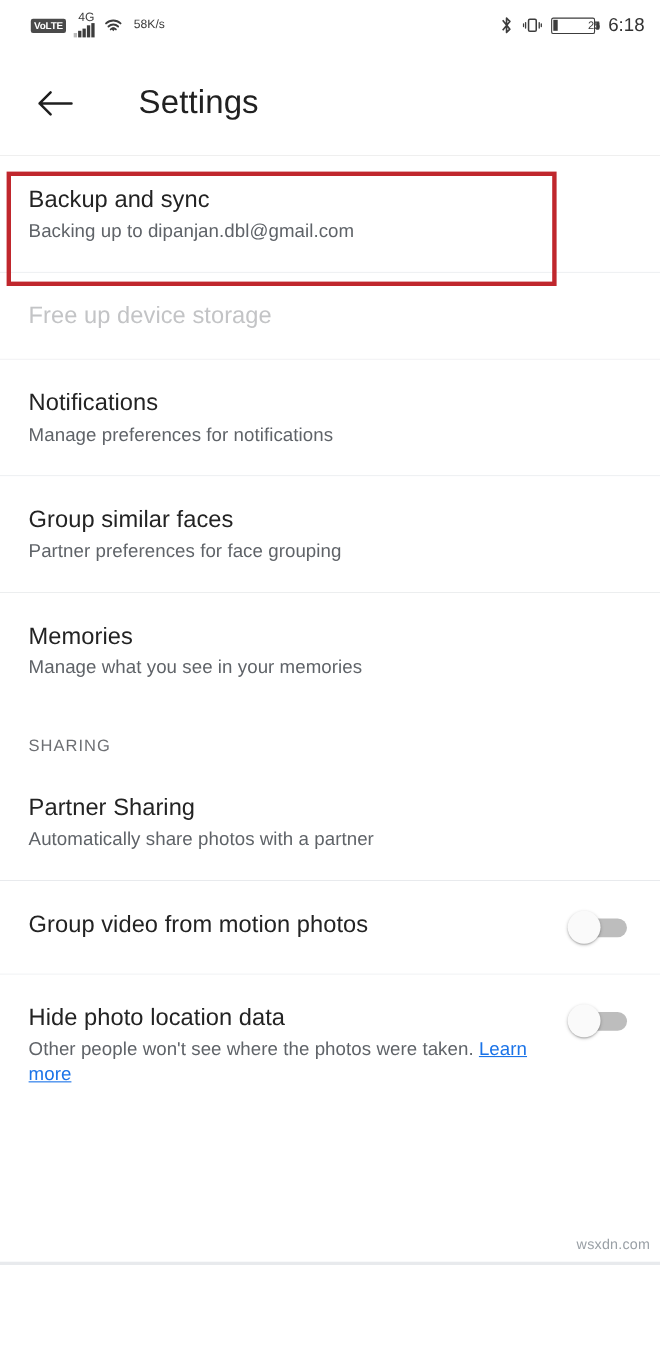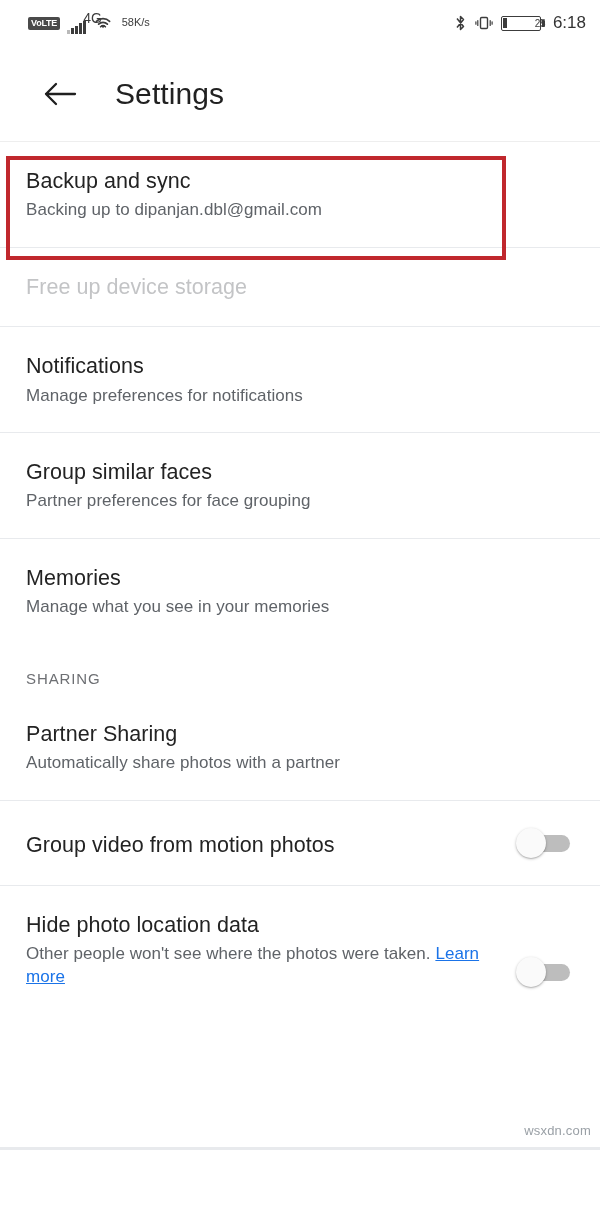--- a/index.html
+++ b/index.html
@@ -52,22 +52,22 @@
   .sig-group {
     display: flex;
     align-items: flex-end;
     gap: 1px;
     position: relative;
     height: 22px;
   }
   .sig-label {
     position: absolute;
     top: -1px;
-    left: 16px;
-    font-size: 14px;
+    left: 4px;
+    font-size: 11px;
     color: #3c3c3c;
     line-height: 1;
   }
   .sig-bars {
     display: flex;
     align-items: flex-end;
     gap: 1.5px;
     margin-left: 0px;
     margin-top: 9px;
   }
@@ -131,23 +131,24 @@
     font-size: 17px;
     color: #333333;
     letter-spacing: 0px;
   }
 
   
   .app-bar {
     height: 96px;
     display: flex;
     align-items: center;
-    padding-left: 38px;
+    padding-left: 28px;
     background: #ffffff;
     border-bottom: 1px solid #eeeeee;
+    gap: 21px;
   }
   .back-btn {
     width: 44px;
     height: 44px;
     display: flex;
     align-items: center;
     justify-content: center;
     cursor: pointer;
     background: none;
     border: none;
@@ -161,21 +162,21 @@
   }
 
   
   .settings-list {
     background: #ffffff;
   }
   .row {
     position: relative;
     padding: 25px 26px 25px 26px;
     display: flex;
-    align-items: flex-end;
+    align-items: flex-start;
     background: #ffffff;
   }
   .row .texts { flex: 1 1 auto; min-width: 0; }
   .row-title {
     font-size: 21.5px;
     color: #232323;
     line-height: 1.32;
     font-weight: 400;
     letter-spacing: 0.05px;
   }

